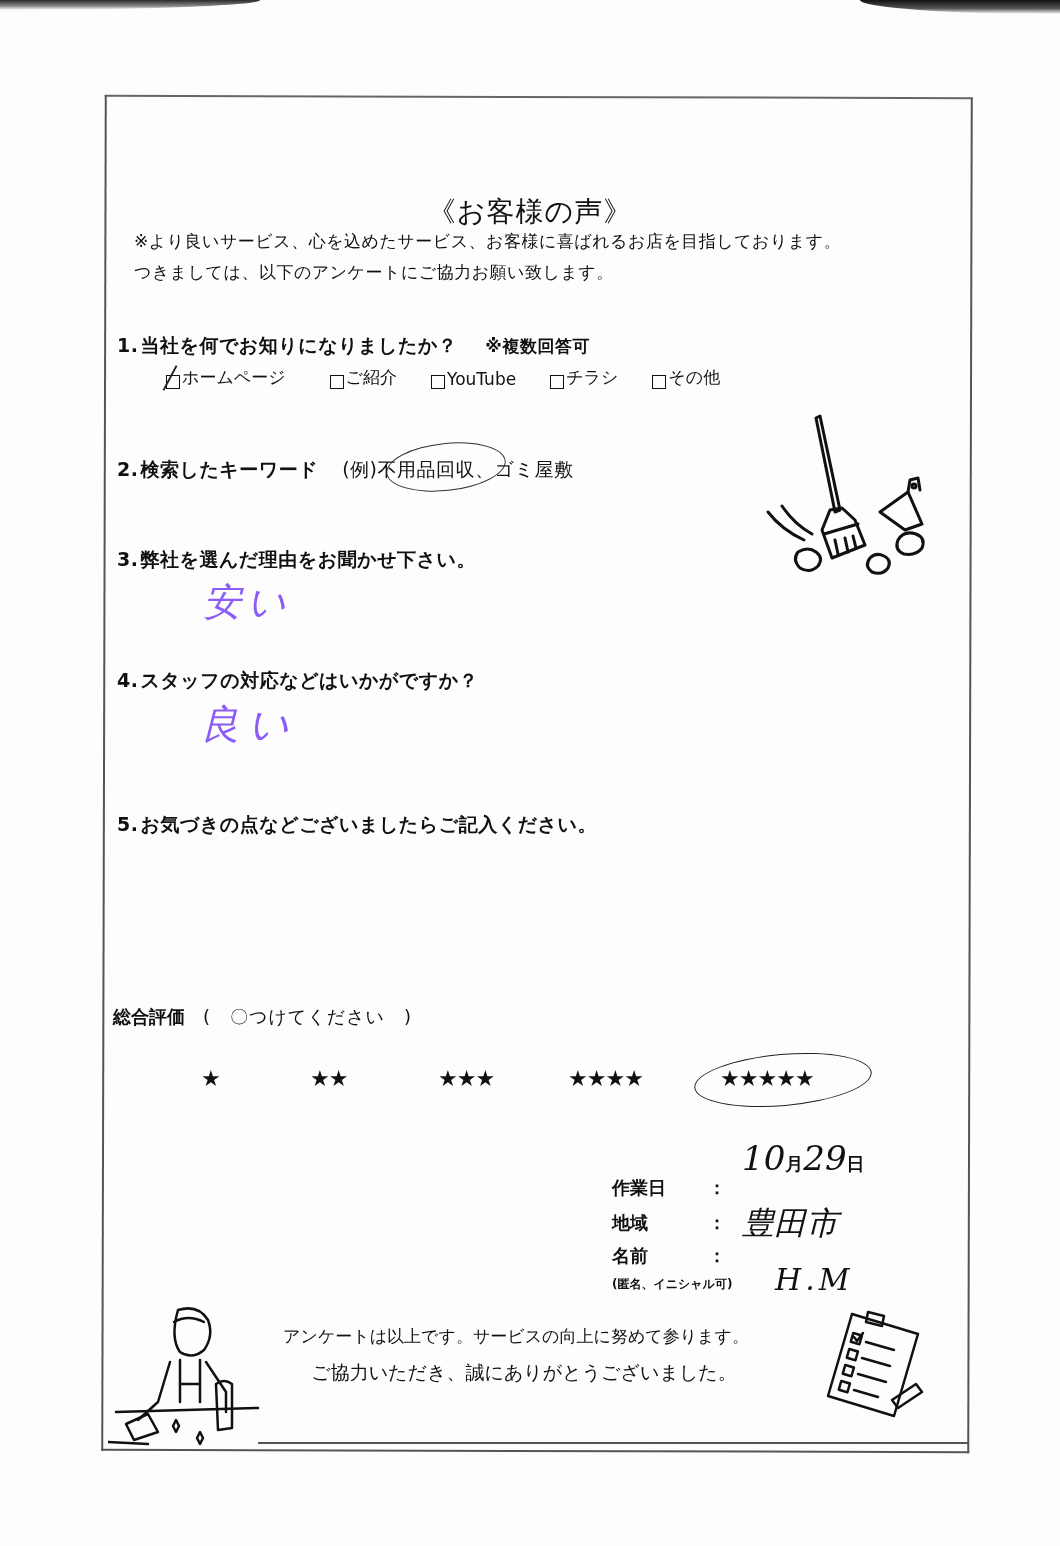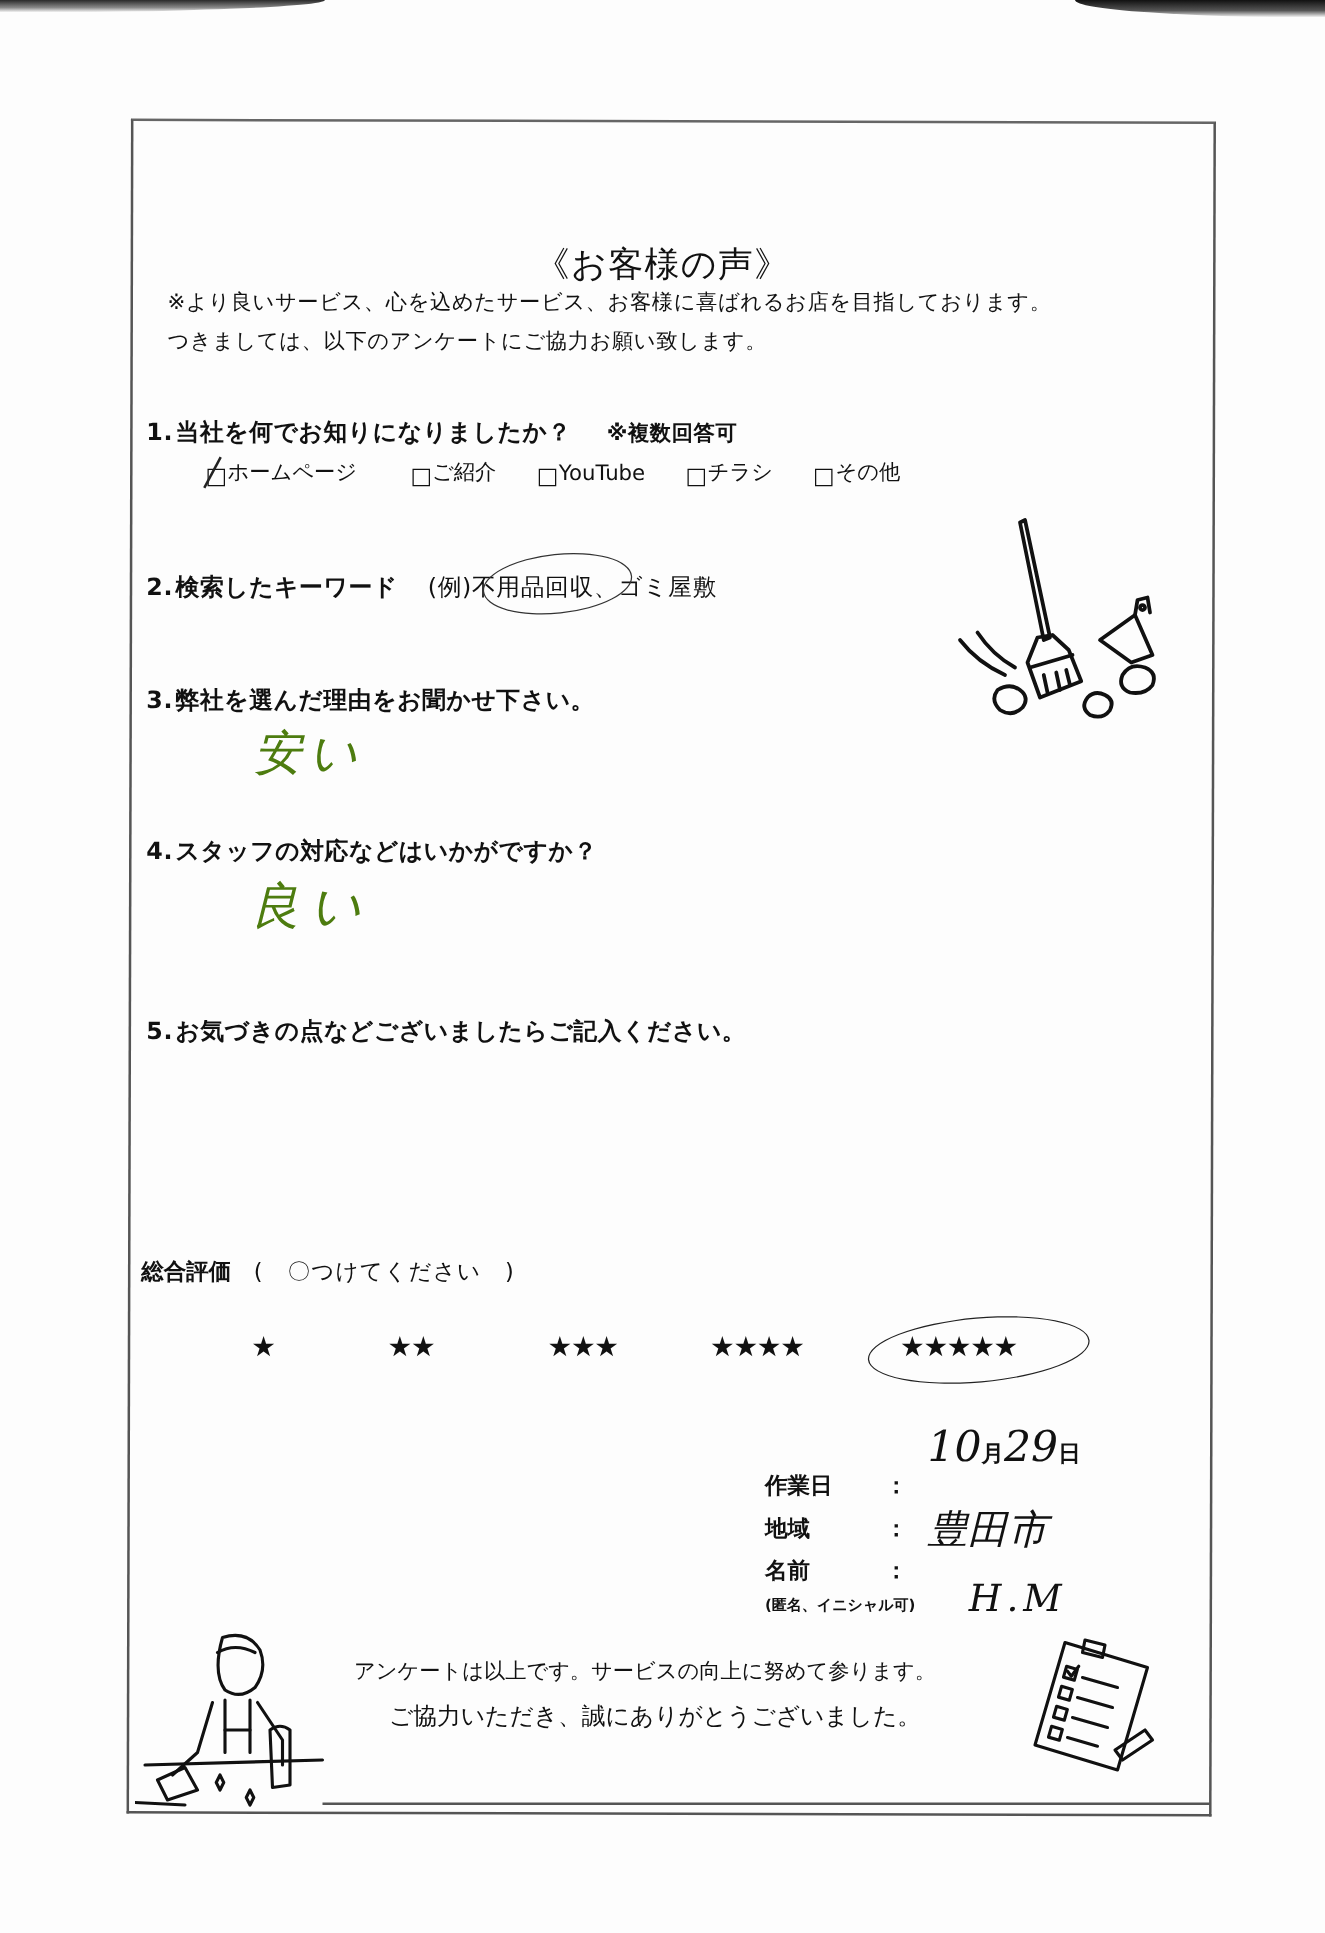--- a/index.html
+++ b/index.html
@@ -48,21 +48,21 @@
     .q2 .ex { font-weight: normal; margin-left: 24px; }
     .keyword-circle {
       position: absolute; left: 386px; top: 443px; width: 118px; height: 46px;
       border: 1.6px solid #333; border-radius: 50%; transform: rotate(-6deg);
     }
     .q3 { top: 547px; }
     .q4 { top: 668px; }
     .q5 { top: 812px; }
     .hand {
       position: absolute; font-family: "DejaVu Serif", serif; font-style: italic;
-      color: #4d7c0f; font-weight: normal;
+      color: #8b5cf6; font-weight: normal;
     }
     .a3 { left: 203px; top: 577px; font-size: 38px; letter-spacing: 6px; }
     .a4 { left: 200px; top: 697px; font-size: 40px; letter-spacing: 8px; }
     .rating-label { position: absolute; top: 1005px; left: 113px; font-size: 18px; font-weight: bold; }
     .rating-label .hint { font-weight: normal; margin-left: 18px; letter-spacing: 1px; }
     .stars { position: absolute; top: 1066px; left: 0; width: 1060px; }
     .star-opt { position: absolute; font-size: 22px; letter-spacing: -1px; }
     .s1 { left: 201px; } .s2 { left: 310px; } .s3 { left: 438px; } .s4 { left: 568px; } .s5 { left: 720px; }
     .star-circle {
       position: absolute; left: 694px; top: 1054px; width: 176px; height: 50px;

